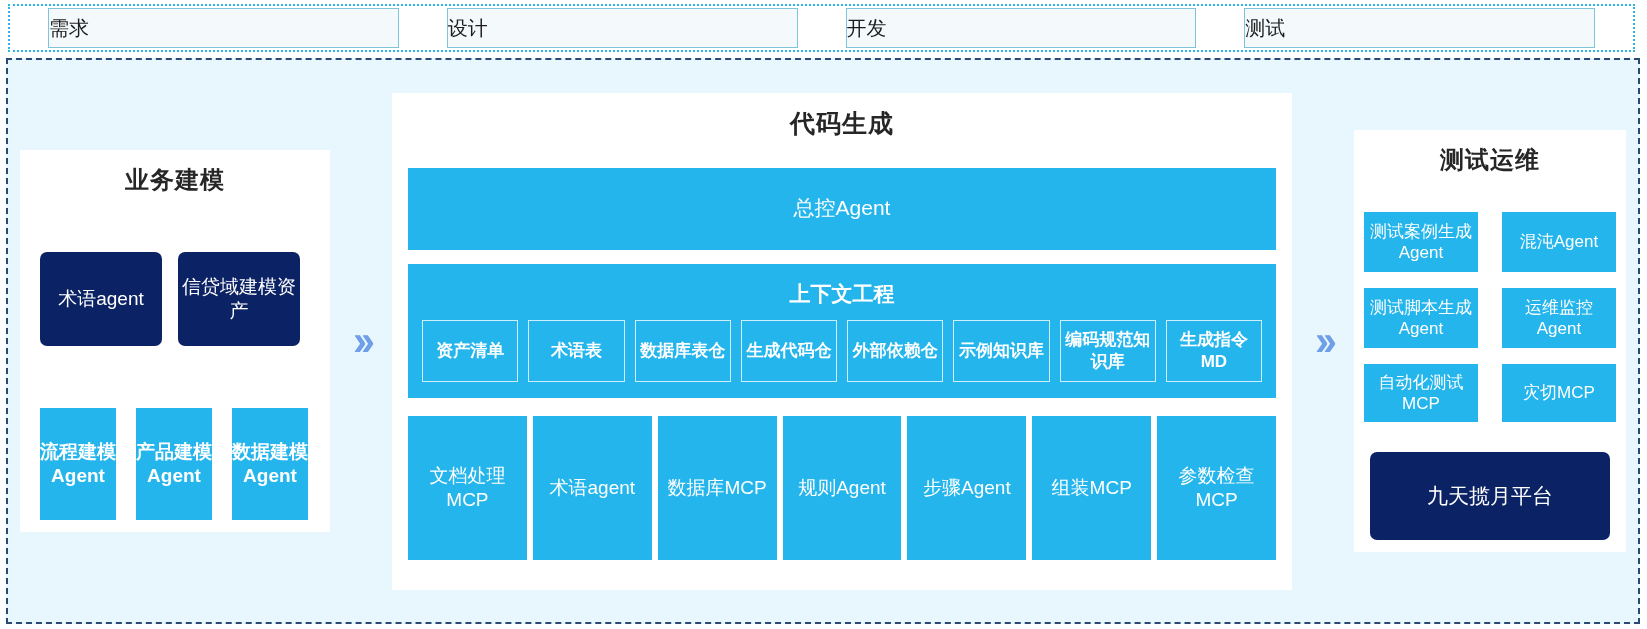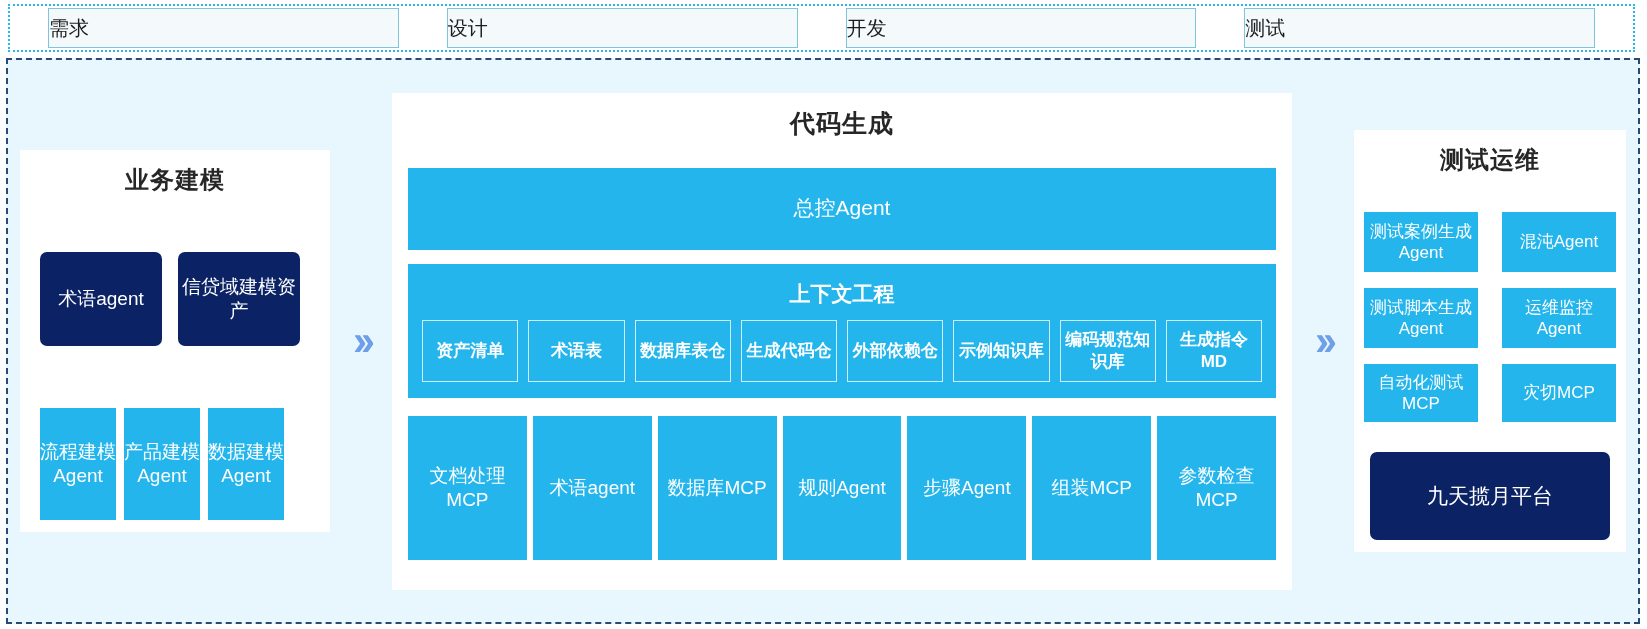--- a/index.html
+++ b/index.html
@@ -134,23 +134,24 @@
     display: flex;
     gap: 16px;
     margin-top: 52px;
     justify-content: flex-start;
     padding-left: 4px;
   }
   .left-assets .tile { width: 122px; height: 94px; }
 
   .left-agents {
     display: flex;
-    gap: 8px;
+    gap: 20px;
     margin-top: 62px;
     padding-left: 4px;
+    font-weight: bold;
   }
   .left-agents .tile { width: 76px; height: 112px; }
 
   
   .master-agent {
     height: 82px;
     margin-top: 24px;
     font-size: 21px;
   }
 

